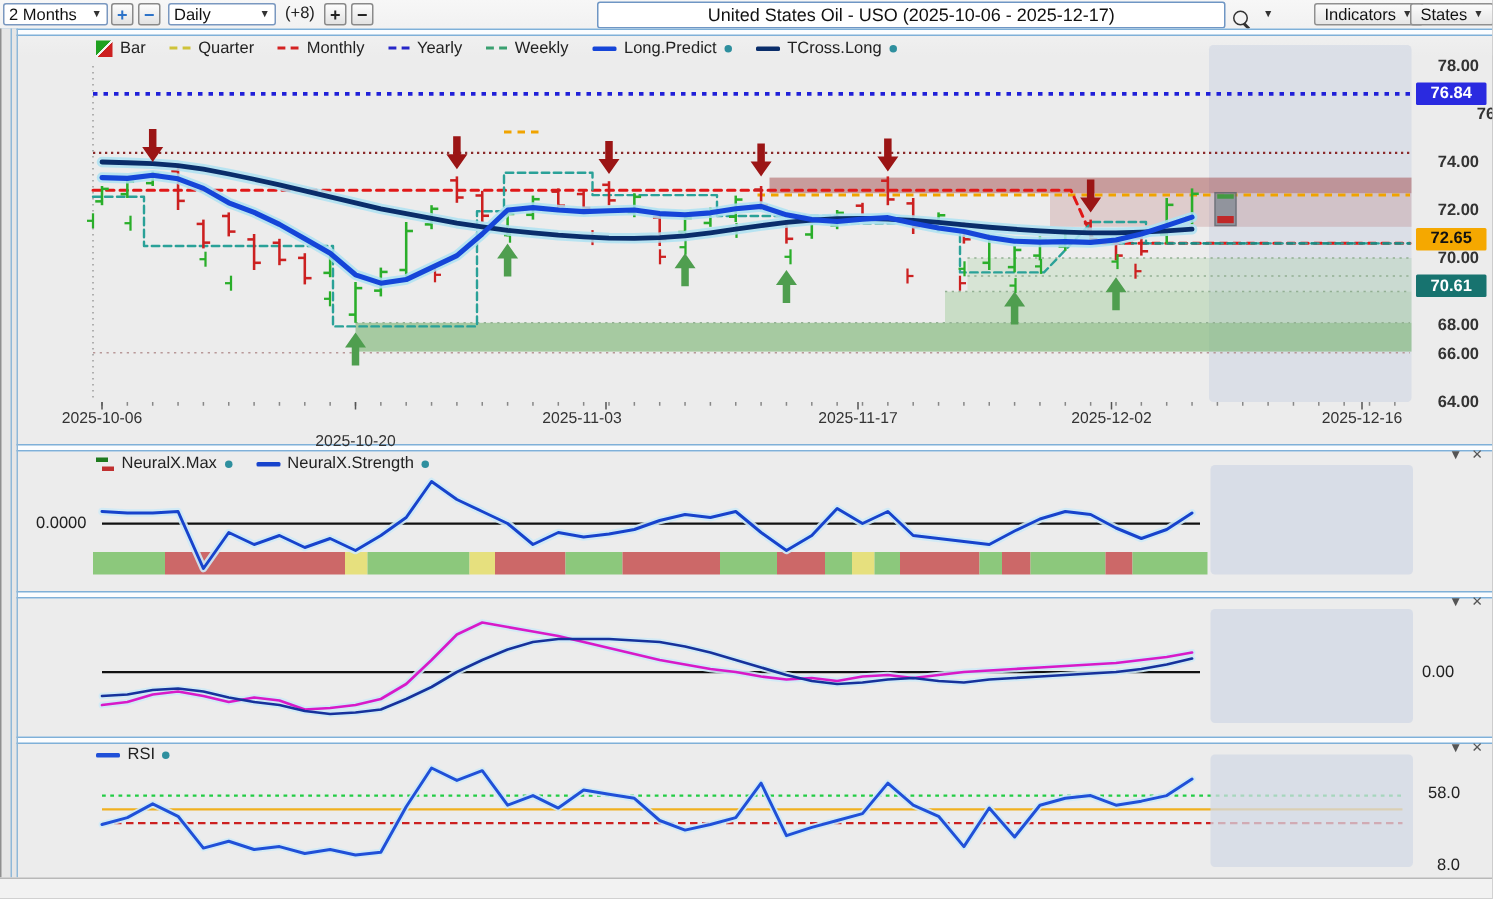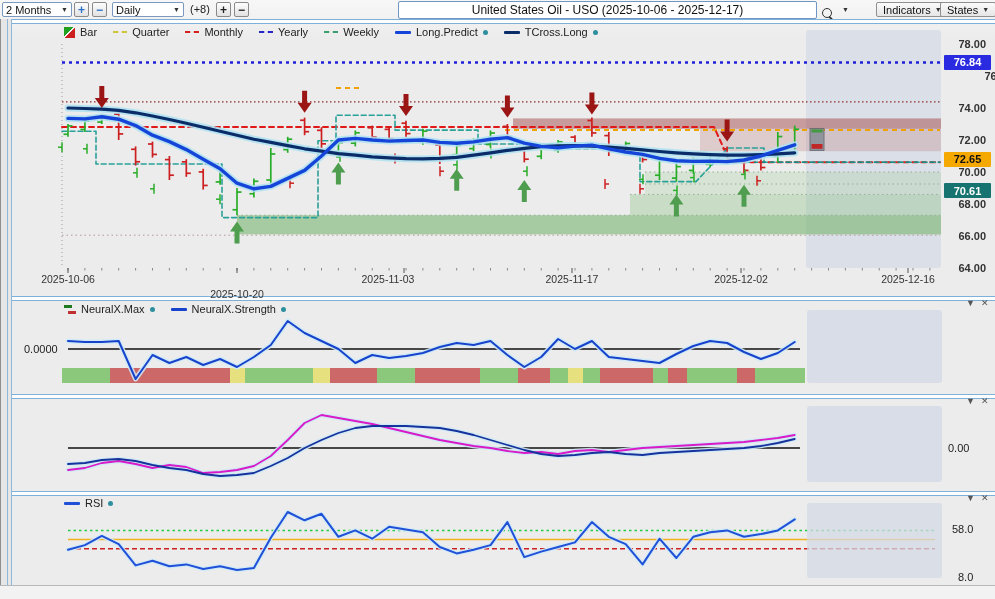--- a/index.html
+++ b/index.html
@@ -532,21 +532,21 @@
         <span class="idot"></span>
       </span>
     </div>
 
   <div id="y-axis">
       <div class="abs axis-lbl" style="left:946px;top:38px;">78.00</div>
       <div class="abs axis-lbl" style="left:972px;top:70px;">76.00</div>
       <div class="abs axis-lbl" style="left:946px;top:102px;">74.00</div>
       <div class="abs axis-lbl" style="left:946px;top:134px;">72.00</div>
       <div class="abs axis-lbl" style="left:946px;top:166px;">70.00</div>
-      <div class="abs axis-lbl" style="left:946px;top:198px;text-align:right;">68.00</div>
+      <div class="abs axis-lbl" style="left:946px;top:211px;text-align:right;">68.00</div>
       <div class="abs axis-lbl" style="left:946px;top:230px;">66.00</div>
       <div class="abs axis-lbl" style="left:946px;top:262px;">64.00</div>
     </div>
   <div id="x-axis">
       <div class="abs date-lbl" style="left:28px;top:273px;">2025-10-06</div>
       <div class="abs date-lbl" style="left:197px;top:288px;">2025-10-20</div>
       <div class="abs date-lbl" style="left:348px;top:273px;">2025-11-03</div>
       <div class="abs date-lbl" style="left:532px;top:273px;">2025-11-17</div>
       <div class="abs date-lbl" style="left:701px;top:273px;">2025-12-02</div>
       <div class="abs date-lbl" style="left:868px;top:273px;">2025-12-16</div>

